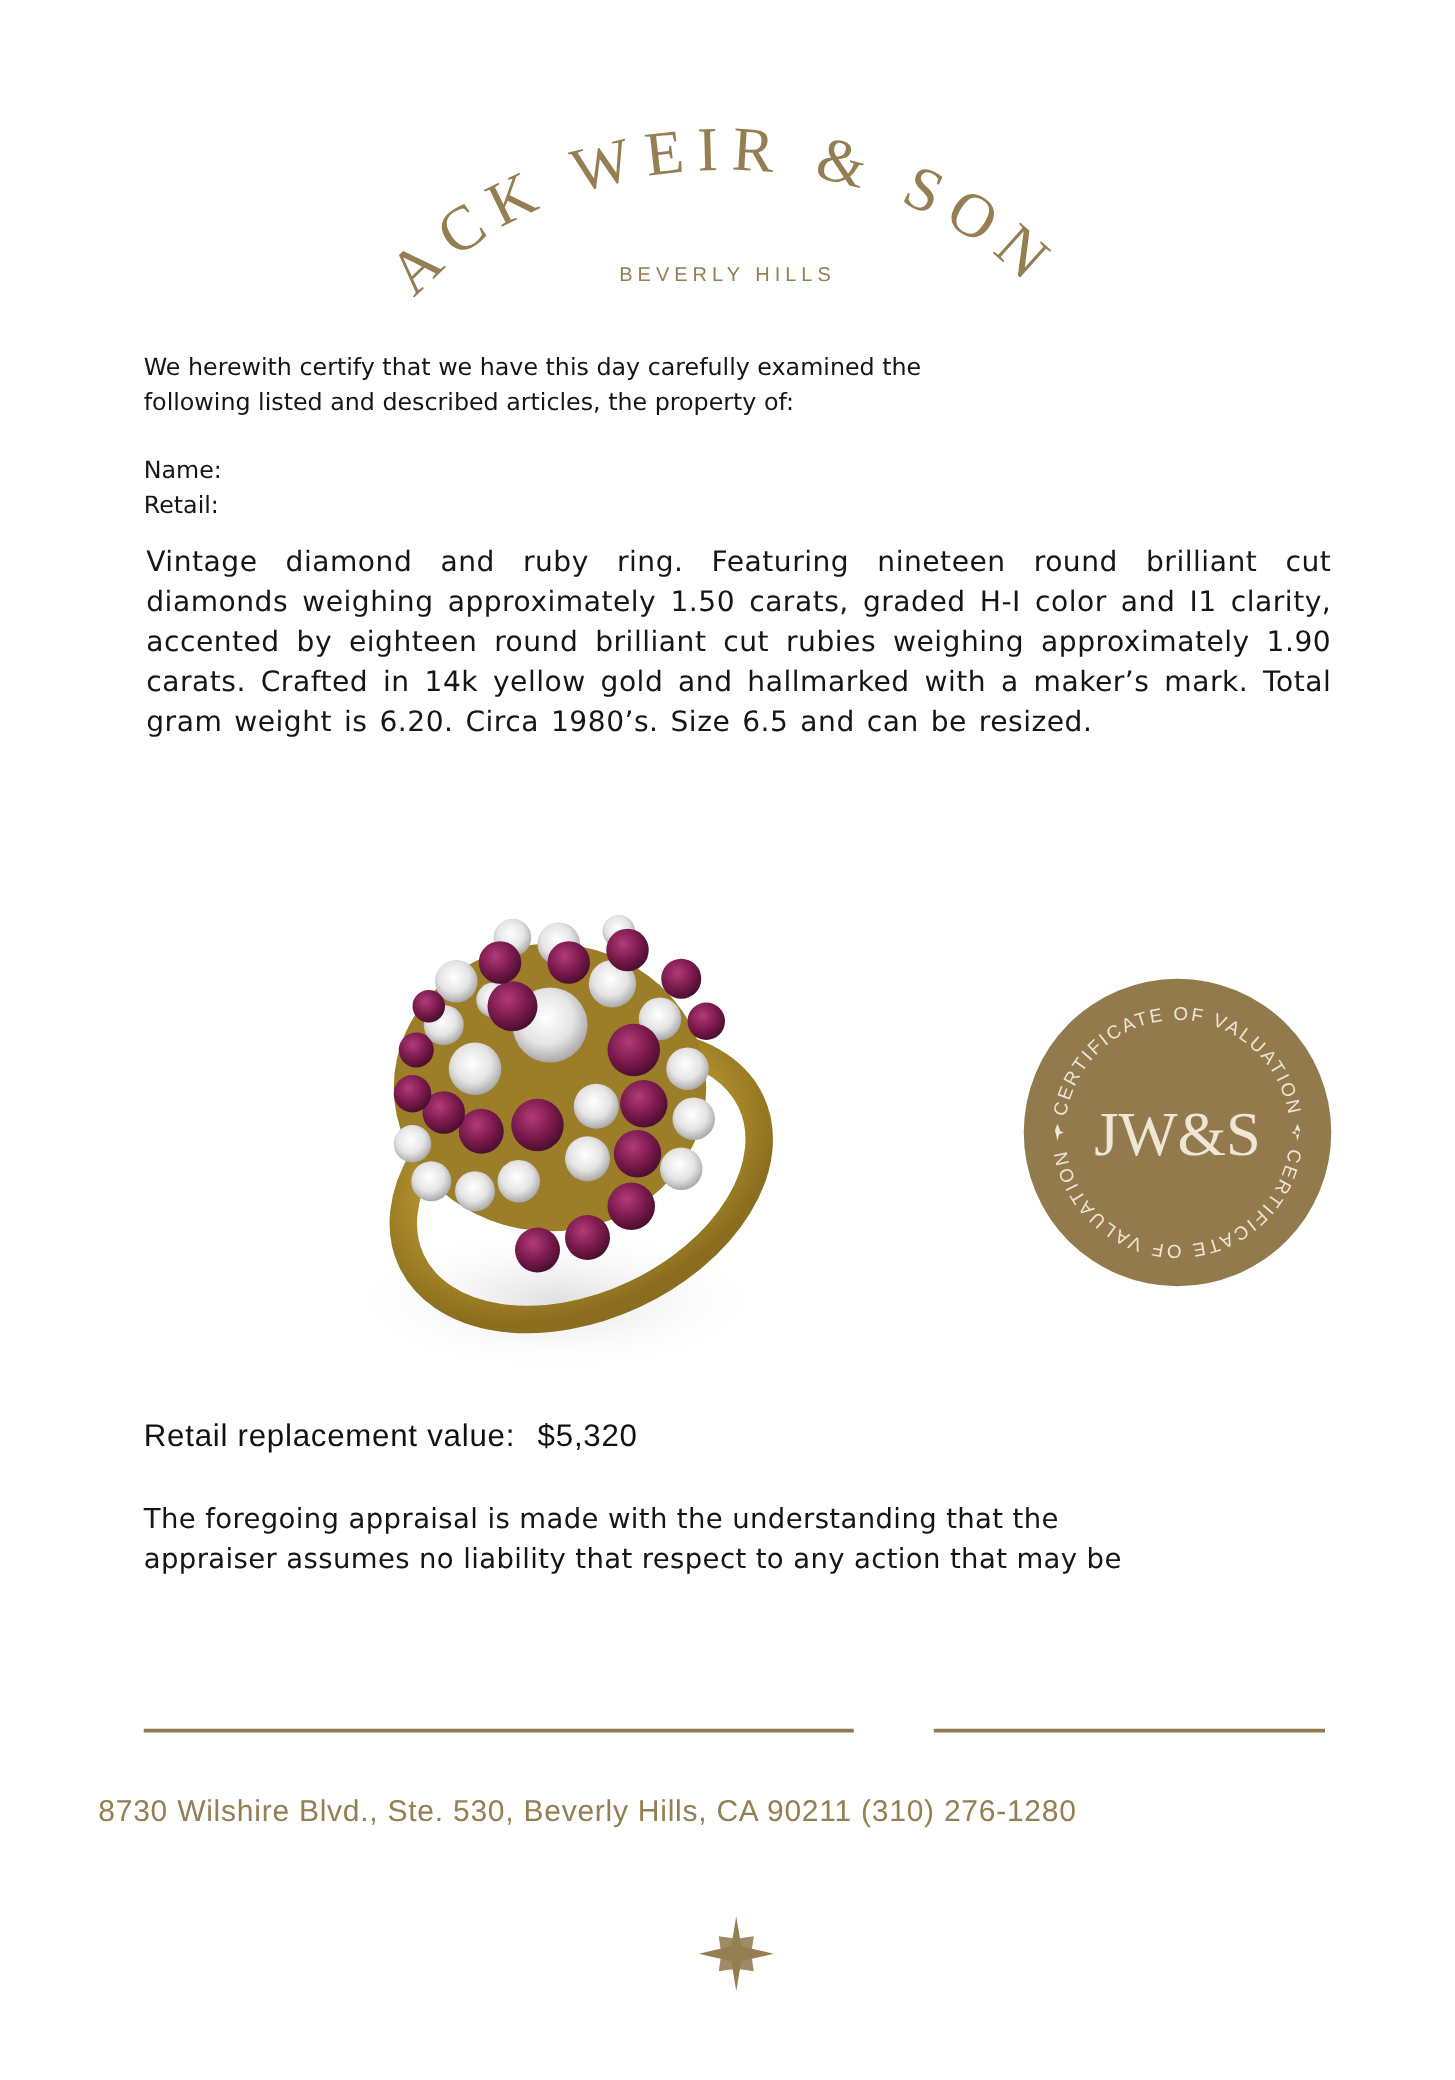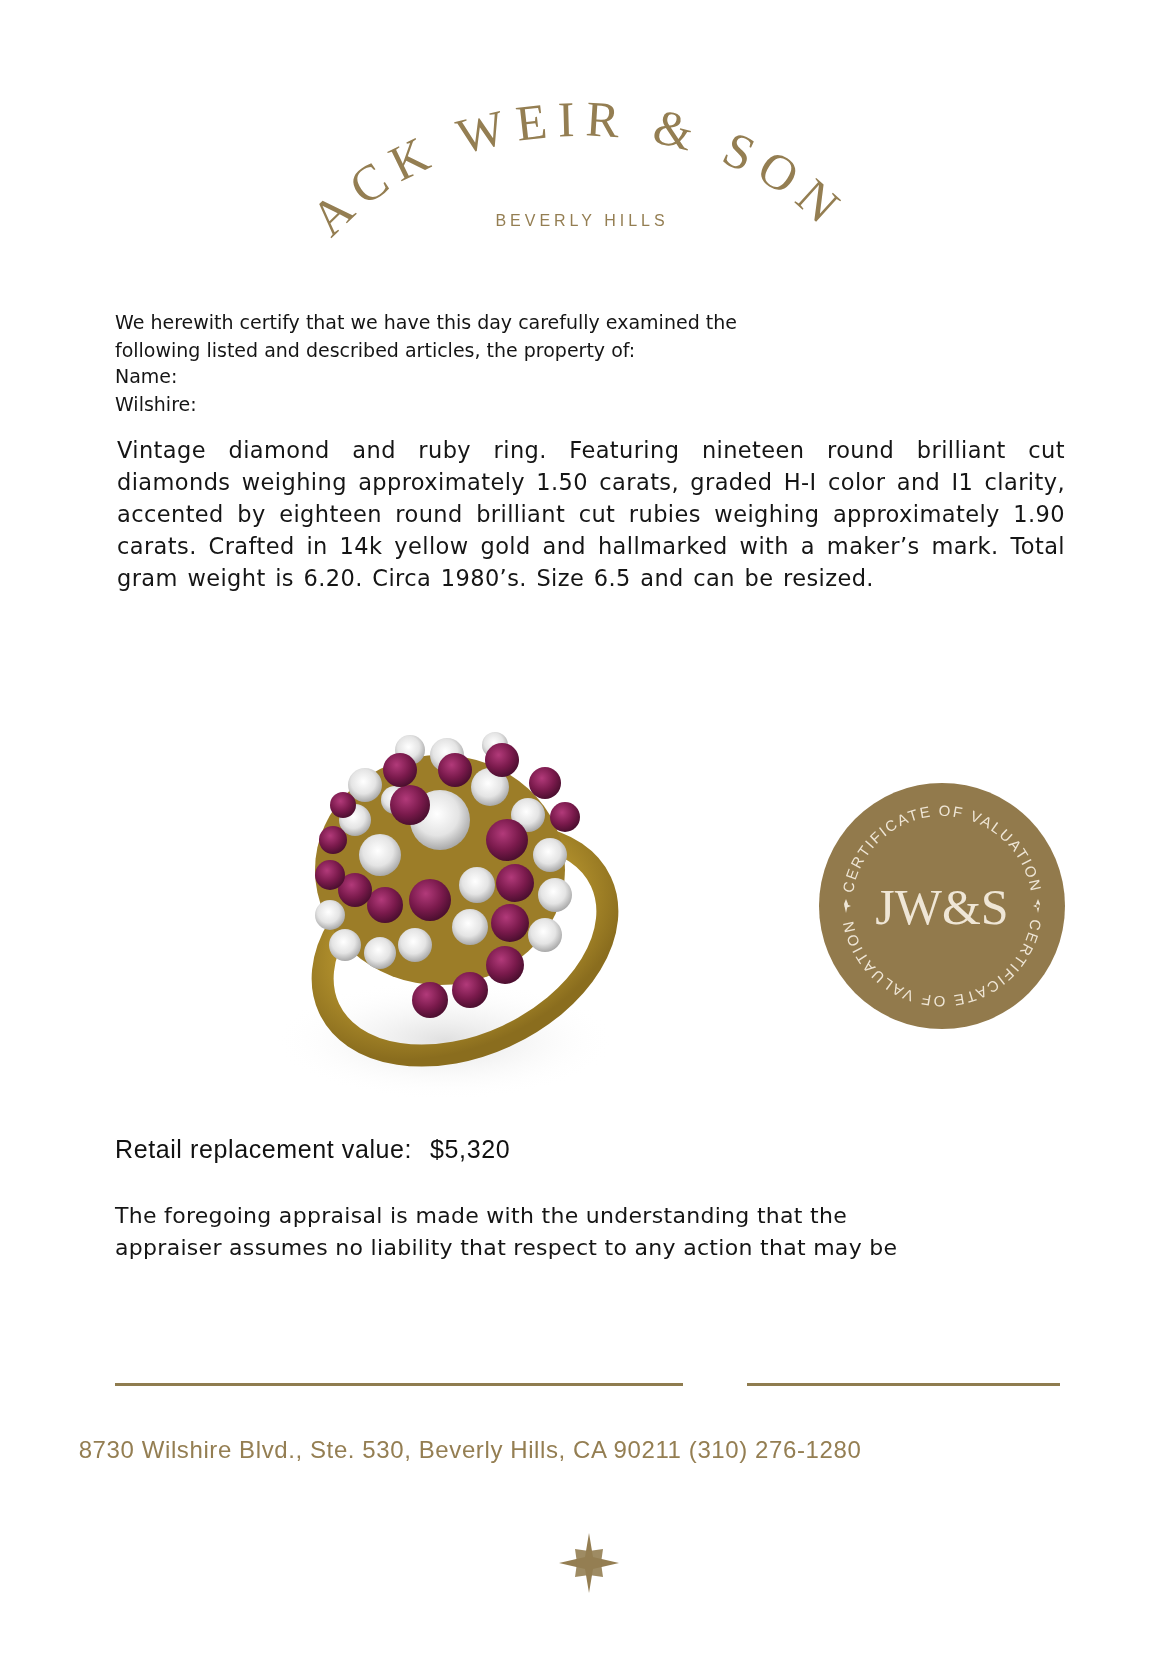--- a/index.html
+++ b/index.html
@@ -4,21 +4,21 @@
 <style>
   html, body { margin: 0; padding: 0; background: #ffffff; }
   body { width: 1164px; height: 1664px; position: relative; overflow: hidden; font-family: "DejaVu Sans", sans-serif; color: #111111; }
   .abs { position: absolute; }
 
   
   #logo-arc { left: 300px; top: 60px; width: 564px; height: 200px; }
   #logo-sub { left: 0; width: 1164px; top: 212px; text-align: center; font-family: "Liberation Sans", sans-serif; font-size: 16px; letter-spacing: 4px; color: #947e52; }
 
   
-  .intro { left: 115px; top: 280px; width: 800px; font-size: 19px; line-height: 28px; color: #151515; margin-top: 28px; }
+  .intro { left: 115px; top: 280px; width: 800px; font-size: 19px; line-height: 28px; color: #151515; }
   .field-label { left: 115px; font-size: 19px; line-height: 28px; color: #151515; }
   #name-label { top: 362px; }
   #address-label { top: 390px; }
 
   
   #desc { left: 117px; top: 434px; width: 948px; font-size: 22.5px; line-height: 32px; text-align: justify; text-align-last: left; color: #151515; letter-spacing: 0.4px; word-spacing: 2px; }
 
   
   #ring-photo { left: 215px; top: 705px; width: 450px; height: 470px; }
 
@@ -59,21 +59,21 @@
 <div class="abs intro">
   <div>We herewith certify that we have this day carefully examined the</div>
   <div>following listed and described articles, the property of:</div>
 </div>
 
 <div id="name-label" class="abs field-label">
   <span>Name:</span>
   <span></span>
 </div>
 <div id="address-label" class="abs field-label">
-  <span>Wilshire:</span>
+  <span>Retail:</span>
   <span></span>
 </div>
 
 <div id="desc" class="abs">Vintage diamond and ruby ring. Featuring nineteen round brilliant cut diamonds weighing approximately 1.50 carats, graded H-I color and I1 clarity, accented by eighteen round brilliant cut rubies weighing approximately 1.90 carats. Crafted in 14k yellow gold and hallmarked with a maker’s mark. Total gram weight is 6.20. Circa 1980’s. Size 6.5 and can be resized.</div>
 
 <svg id="ring-photo" class="abs" viewBox="0 0 450 470">
   <defs>
     <radialGradient id="gold" cx="50%" cy="40%" r="60%">
       <stop offset="0%" stop-color="#d9b74a"></stop>
       <stop offset="70%" stop-color="#b08f2c"></stop>

